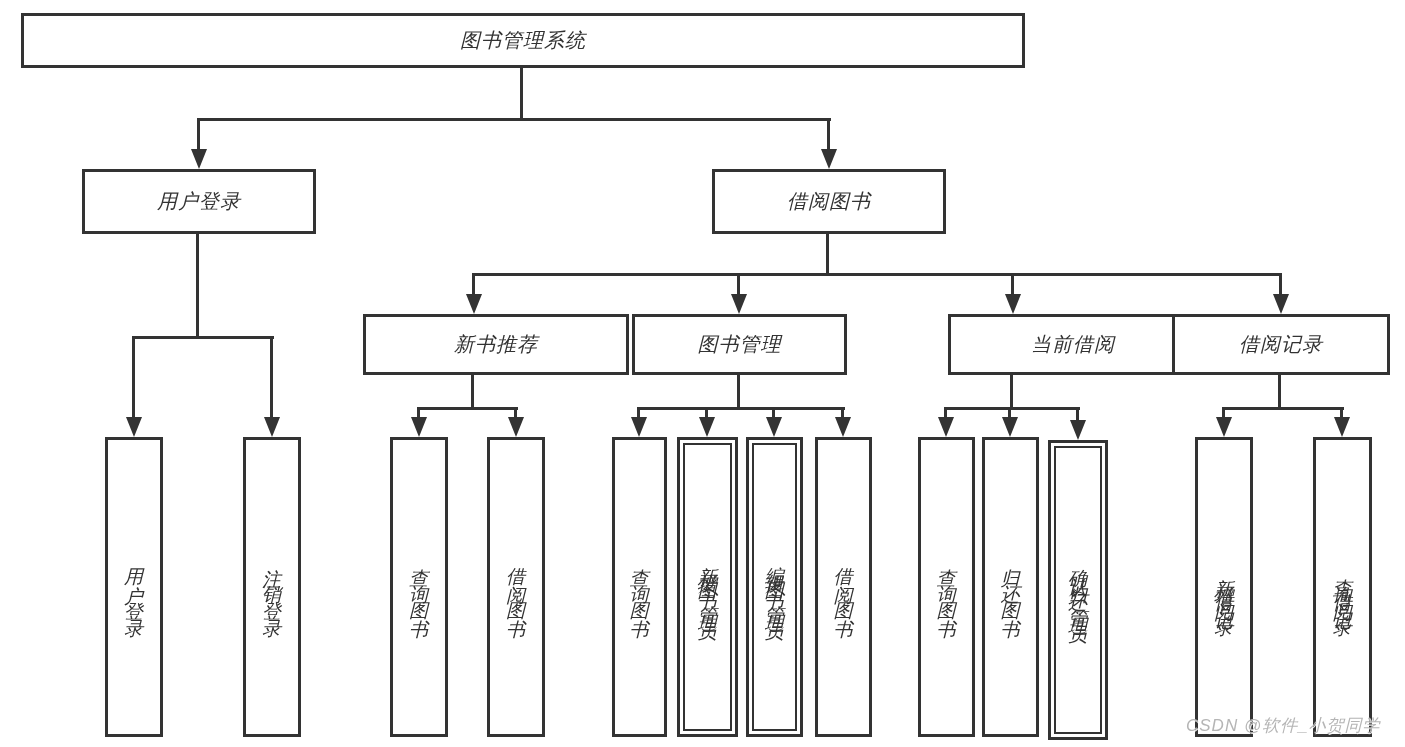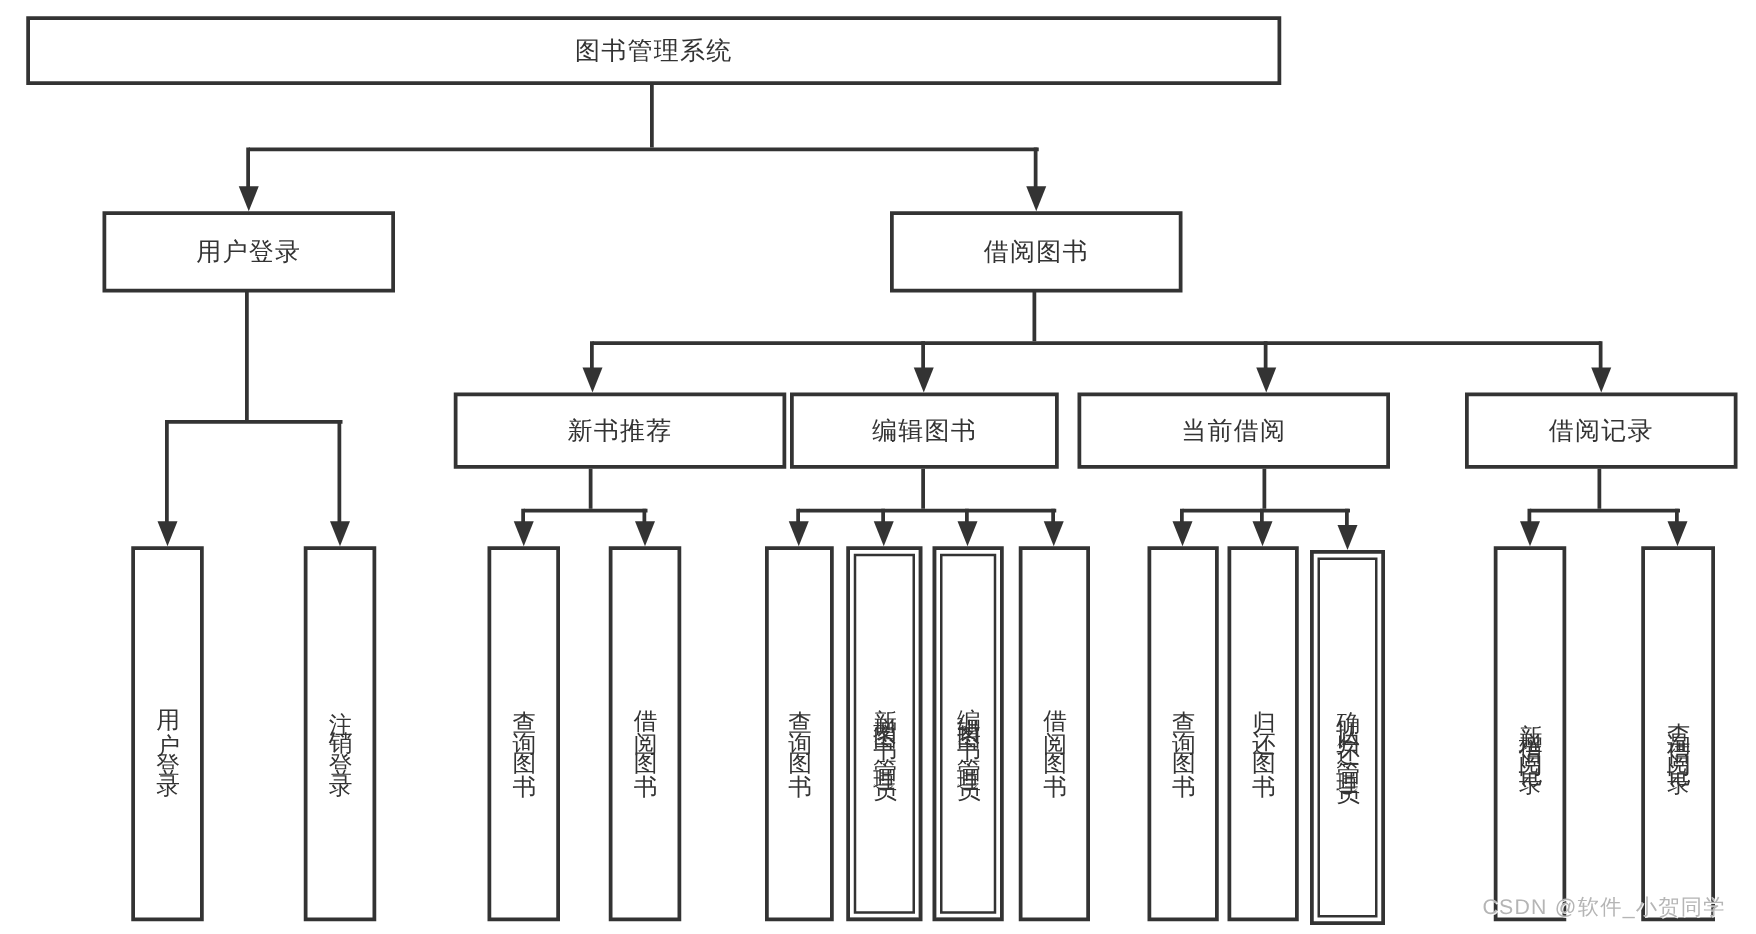--- a/index.html
+++ b/index.html
@@ -2,55 +2,56 @@
 <html><head>
 <meta charset="utf-8">
 <style>
   html,body { margin:0; padding:0; background:#ffffff; }
   #canvas {
     position:relative; width:1405px; height:747px; background:#ffffff;
     font-family:"Liberation Sans", sans-serif; color:#333333; overflow:hidden;
   }
   .box {
     position:absolute; box-sizing:border-box; border:3px solid #333333;
-    background:#ffffff; display:flex; align-items:center; justify-content:center;
+    background:#ffffff; display:flex; align-items:center; justify-content:center;font-style:italic;
   }
   .hbox { font-size:20px; letter-spacing:1px; }
   .vbox {
     top:437px; height:300px;
     writing-mode:vertical-rl; text-orientation:mixed;
     font-size:19px; letter-spacing:8px; line-height:1; white-space:nowrap;
   }
   .short { letter-spacing:17px; }
   .dbl { box-shadow: inset 0 0 0 3px #ffffff, inset 0 0 0 5px #333333; }
   .vline { position:absolute; width:3px; background:#333333; }
   .hline { position:absolute; height:3px; background:#333333; }
   .arrow { position:absolute; width:16px; }
   .arrow .stem { position:absolute; left:6px; top:0; width:3px; height:calc(100% - 16px); background:#333333; }
   .arrow .head { position:absolute; left:0; bottom:0; width:0; height:0;
     border-left:8px solid transparent; border-right:8px solid transparent; border-top:20px solid #333333; }
   .watermark {
     position:absolute; left:1186px; top:714px; font-size:17px; color:#b5b5b5;
     letter-spacing:1px; white-space:nowrap; z-index:5;
     text-shadow:1px 1px 0 rgba(255,255,255,0.9);
+    font-style:italic;
   }
 </style>
 </head>
 <body>
 
 <div id="canvas">
 
   <div class="box hbox" style="left:21px;top:13px;width:1004px;height:55px">图书管理系统</div>
 
   <div class="box hbox" style="left:82px;top:169px;width:234px;height:65px">用户登录</div>
   <div class="box hbox" style="left:712px;top:169px;width:234px;height:65px">借阅图书</div>
 
   <div class="box hbox" style="left:363px;top:314px;width:266px;height:61px">新书推荐</div>
-  <div class="box hbox" style="left:632px;top:314px;width:215px;height:61px">编辑图书</div>
-  <div class="box hbox" style="left:862px;top:314px;width:250px;height:61px">当前借阅</div>
+  <div class="box hbox" style="left:632px;top:314px;width:215px;height:61px">图书管理</div>
+  <div class="box hbox" style="left:948px;top:314px;width:250px;height:61px">当前借阅</div>
   <div class="box hbox" style="left:1172px;top:314px;width:218px;height:61px">借阅记录</div>
 
   <div class="box vbox short" style="left:105px;width:58px">用户登录</div>
   <div class="box vbox short" style="left:243px;width:58px">注销登录</div>
 
   <div class="box vbox short" style="left:390px;width:58px">查询图书</div>
   <div class="box vbox short" style="left:487px;width:58px">借阅图书</div>
 
   <div class="box vbox short" style="left:612px;width:55px">查询图书</div>
   <div class="box vbox dbl" style="left:677px;width:61px">新增图书（管理员）</div>

